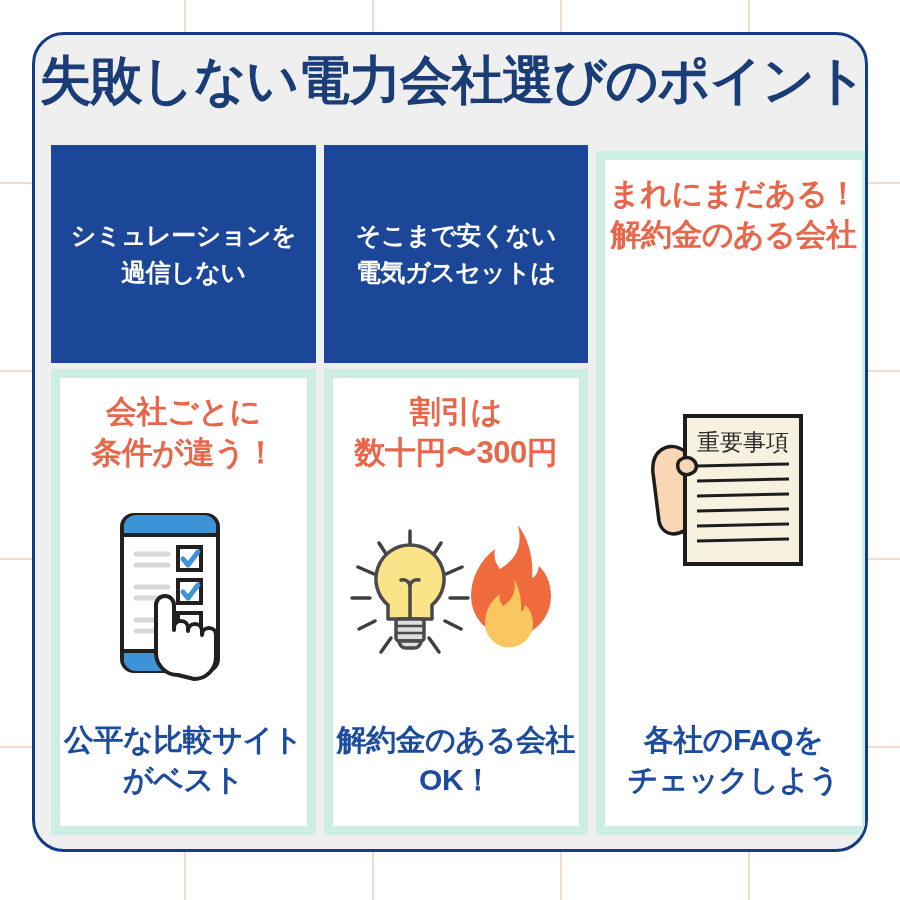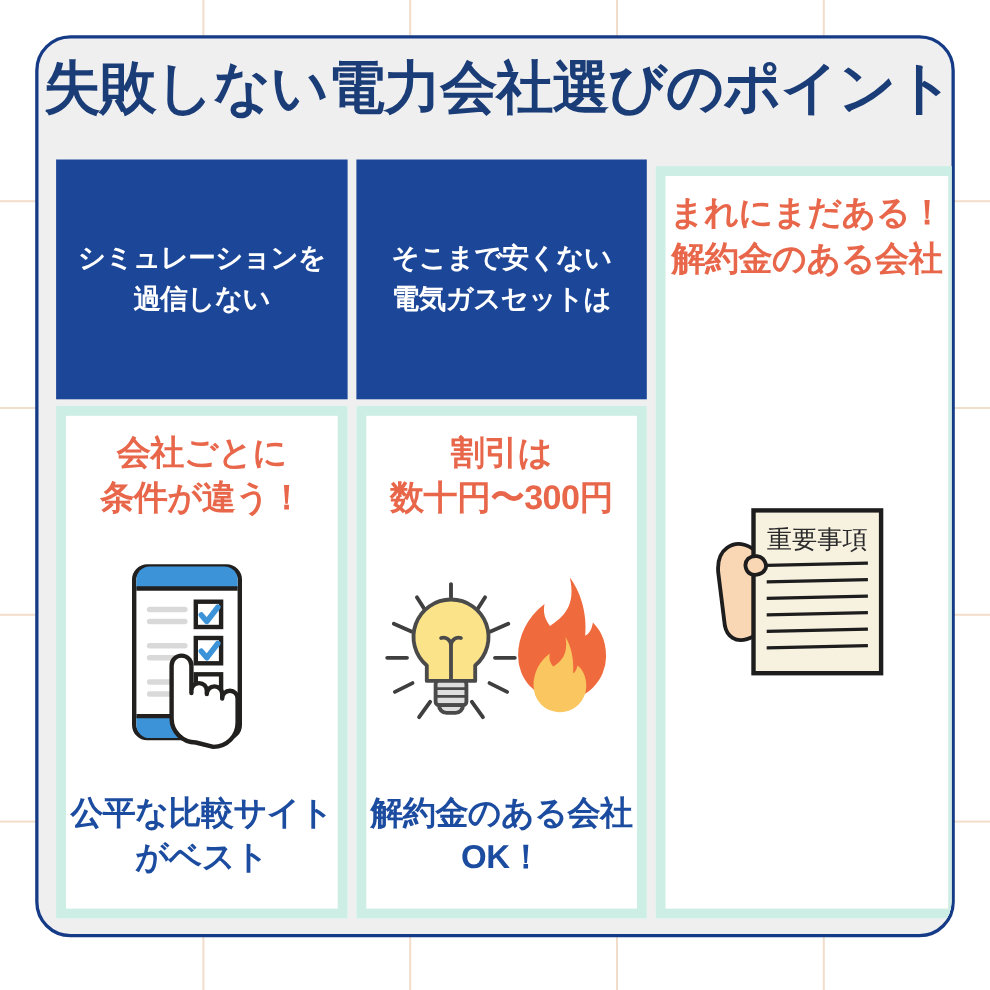--- a/index.html
+++ b/index.html
@@ -242,18 +242,22 @@
                 <line x1="64" y1="68" x2="156" y2="66"></line>
                 <line x1="64" y1="83" x2="156" y2="81"></line>
                 <line x1="64" y1="98" x2="156" y2="96"></line>
                 <line x1="64" y1="113" x2="156" y2="111"></line>
                 <line x1="64" y1="128" x2="156" y2="126"></line>
                 <line x1="64" y1="143" x2="156" y2="141"></line>
               </g>
               <path d="M47 62 c5 -4 12 -3 15 2 c3 5 1 10 -5 12 c-6 2 -11 -1 -12 -6 c-1 -4 0 -6 2 -8 z" fill="#fad7b4" stroke="#1d1d1d" stroke-width="3.5"></path>
             </svg>
           </div>
+          <div class="bottom-text">
+            <span class="ln">各社のFAQを</span>
+            <span class="ln">チェックしよう</span>
+          </div>
         </div>
       </div>
 
     </div>
   </div>
 </div>
 
 </body></html>

